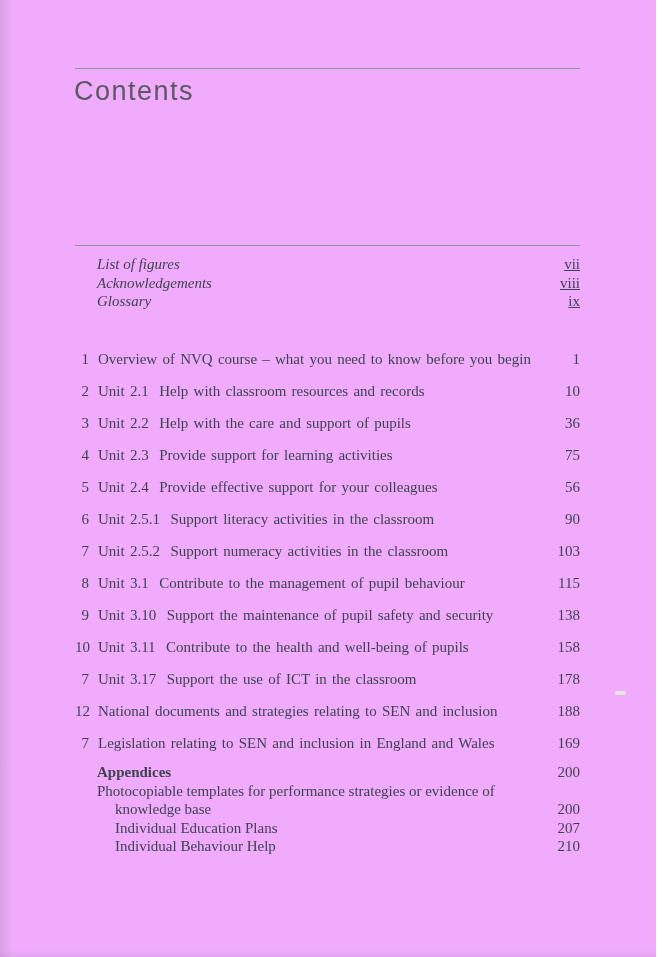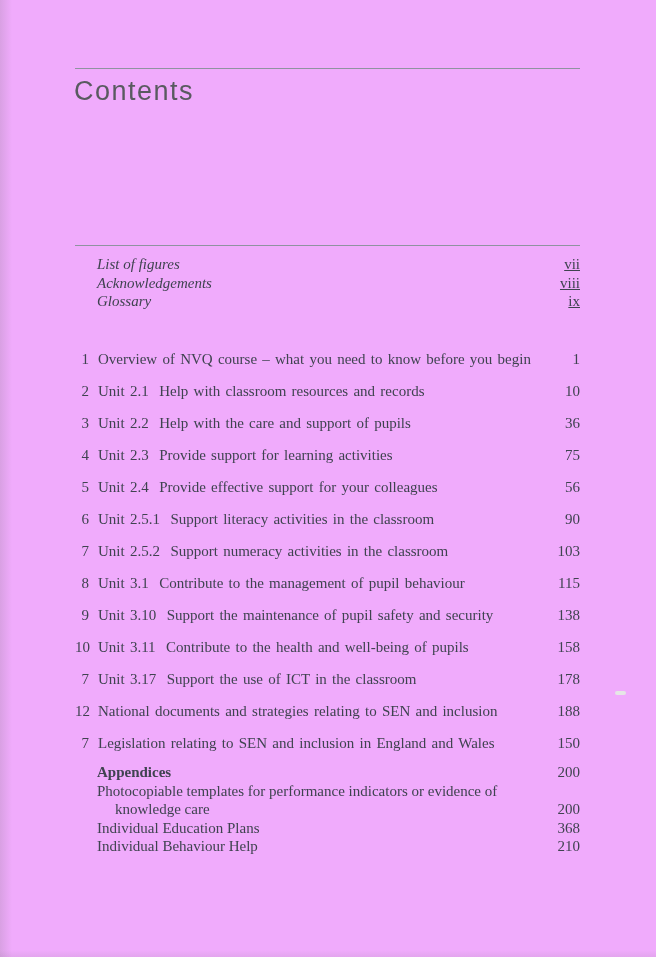--- a/index.html
+++ b/index.html
@@ -113,21 +113,21 @@
     display: flex;
     align-items: baseline;
   }
   .app-heading-label {
     flex: 1;
     margin-left: 22px;
     font-weight: bold;
   }
   .app-label {
     flex: 1;
-    margin-left: 22px;
+    margin-left: 40px;
   }
   .app-page {
     flex: none;
     text-align: right;
   }
   .app-multi {
     display: flex;
   }
   .app-multi-left {
     flex: 1;
@@ -254,40 +254,40 @@
 
       <div class="ch-row">
         <span class="ch-num">12</span>
         <span class="ch-title">National documents and strategies relating to SEN and inclusion</span>
         <span class="ch-page">188</span>
       </div>
 
       <div class="ch-row">
         <span class="ch-num">7</span>
         <span class="ch-title">Legislation relating to SEN and inclusion in England and Wales</span>
-        <span class="ch-page">150</span>
+        <span class="ch-page">169</span>
       </div>
 
   </div>
 
   <div class="appendices">
     <div class="app-row">
       <span class="app-heading-label">Appendices</span>
       <span class="app-page">200</span>
     </div>
     <div class="app-multi">
       <div class="app-multi-left">
-        <div>Photocopiable templates for performance indicators or evidence of</div>
-        <div class="app-line2">knowledge care</div>
+        <div>Photocopiable templates for performance strategies or evidence of</div>
+        <div class="app-line2">knowledge base</div>
       </div>
       <span class="app-multi-page">200</span>
     </div>
     <div class="app-row">
       <span class="app-label">Individual Education Plans</span>
-      <span class="app-page">368</span>
+      <span class="app-page">207</span>
     </div>
     <div class="app-row">
       <span class="app-label">Individual Behaviour Help</span>
       <span class="app-page">210</span>
     </div>
   </div>
 
   <div class="scan-smudge"></div>
 
 </div>

